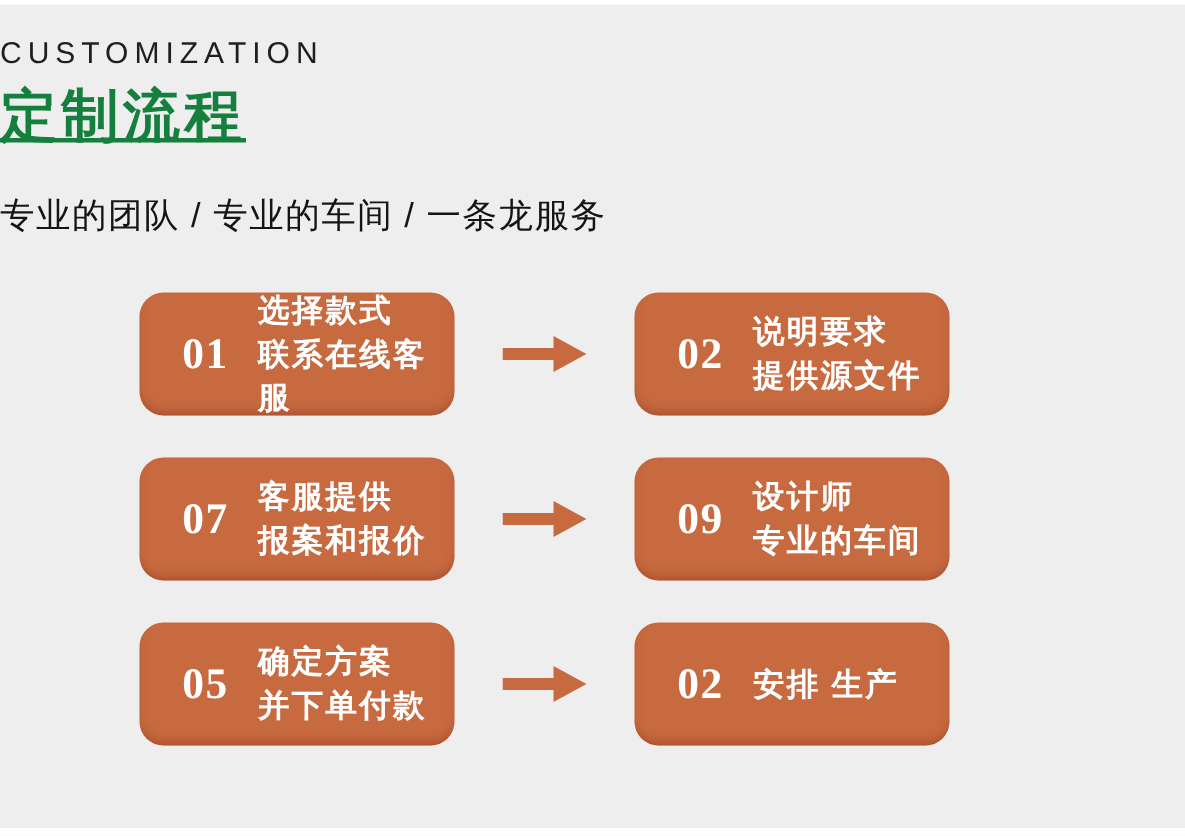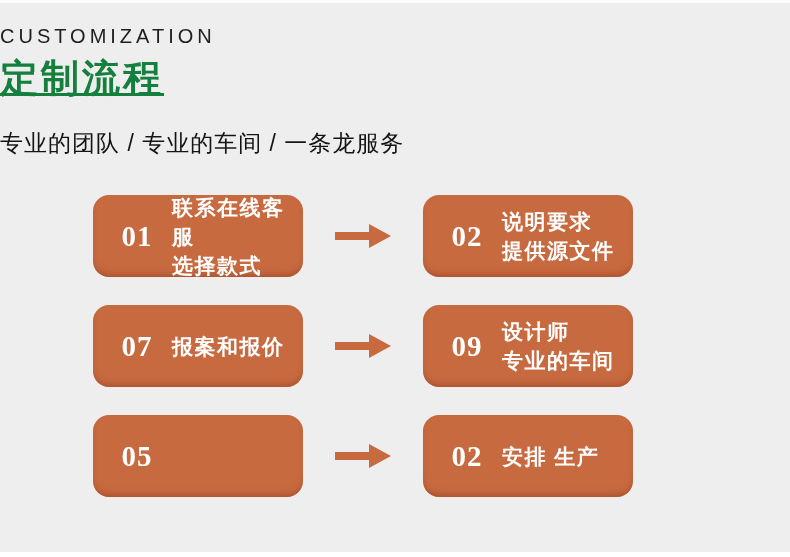--- a/index.html
+++ b/index.html
@@ -32,22 +32,22 @@
       <h1 class="title">定制流程</h1>
       <div class="subtitle">专业的团队 / 专业的车间 / 一条龙服务</div>
     </div>
 
     <div class="flow">
 
       <div class="row">
         <div class="card">
           <span class="num">01</span>
           <span class="lines">
+            <span>选择款式</span>
             <span>联系在线客服</span>
-            <span>选择款式</span>
           </span>
         </div>
         <span class="arrow-wrap">
           <svg width="56" height="24" viewBox="0 0 56 24">
               <rect x="0" y="8" width="37" height="8" fill="currentColor"></rect>
               <polygon points="34,0 56,12 34,24" fill="currentColor"></polygon>
             </svg>
         </span>
         <div class="card">
           <span class="num">02</span>
@@ -55,20 +55,21 @@
             <span>说明要求</span>
             <span>提供源文件</span>
           </span>
         </div>
       </div>
 
       <div class="row">
         <div class="card">
           <span class="num">07</span>
           <span class="lines">
+            <span>客服提供</span>
             <span>报案和报价</span>
           </span>
         </div>
         <span class="arrow-wrap">
           <svg width="56" height="24" viewBox="0 0 56 24">
               <rect x="0" y="8" width="37" height="8" fill="currentColor"></rect>
               <polygon points="34,0 56,12 34,24" fill="currentColor"></polygon>
             </svg>
         </span>
         <div class="card">
@@ -76,20 +77,24 @@
           <span class="lines">
             <span>设计师</span>
             <span>专业的车间</span>
           </span>
         </div>
       </div>
 
       <div class="row">
         <div class="card">
           <span class="num">05</span>
+          <span class="lines">
+            <span>确定方案</span>
+            <span>并下单付款</span>
+          </span>
         </div>
         <span class="arrow-wrap">
           <svg width="56" height="24" viewBox="0 0 56 24">
               <rect x="0" y="8" width="37" height="8" fill="currentColor"></rect>
               <polygon points="34,0 56,12 34,24" fill="currentColor"></polygon>
             </svg>
         </span>
         <div class="card">
           <span class="num">02</span>
           <span class="lines">

